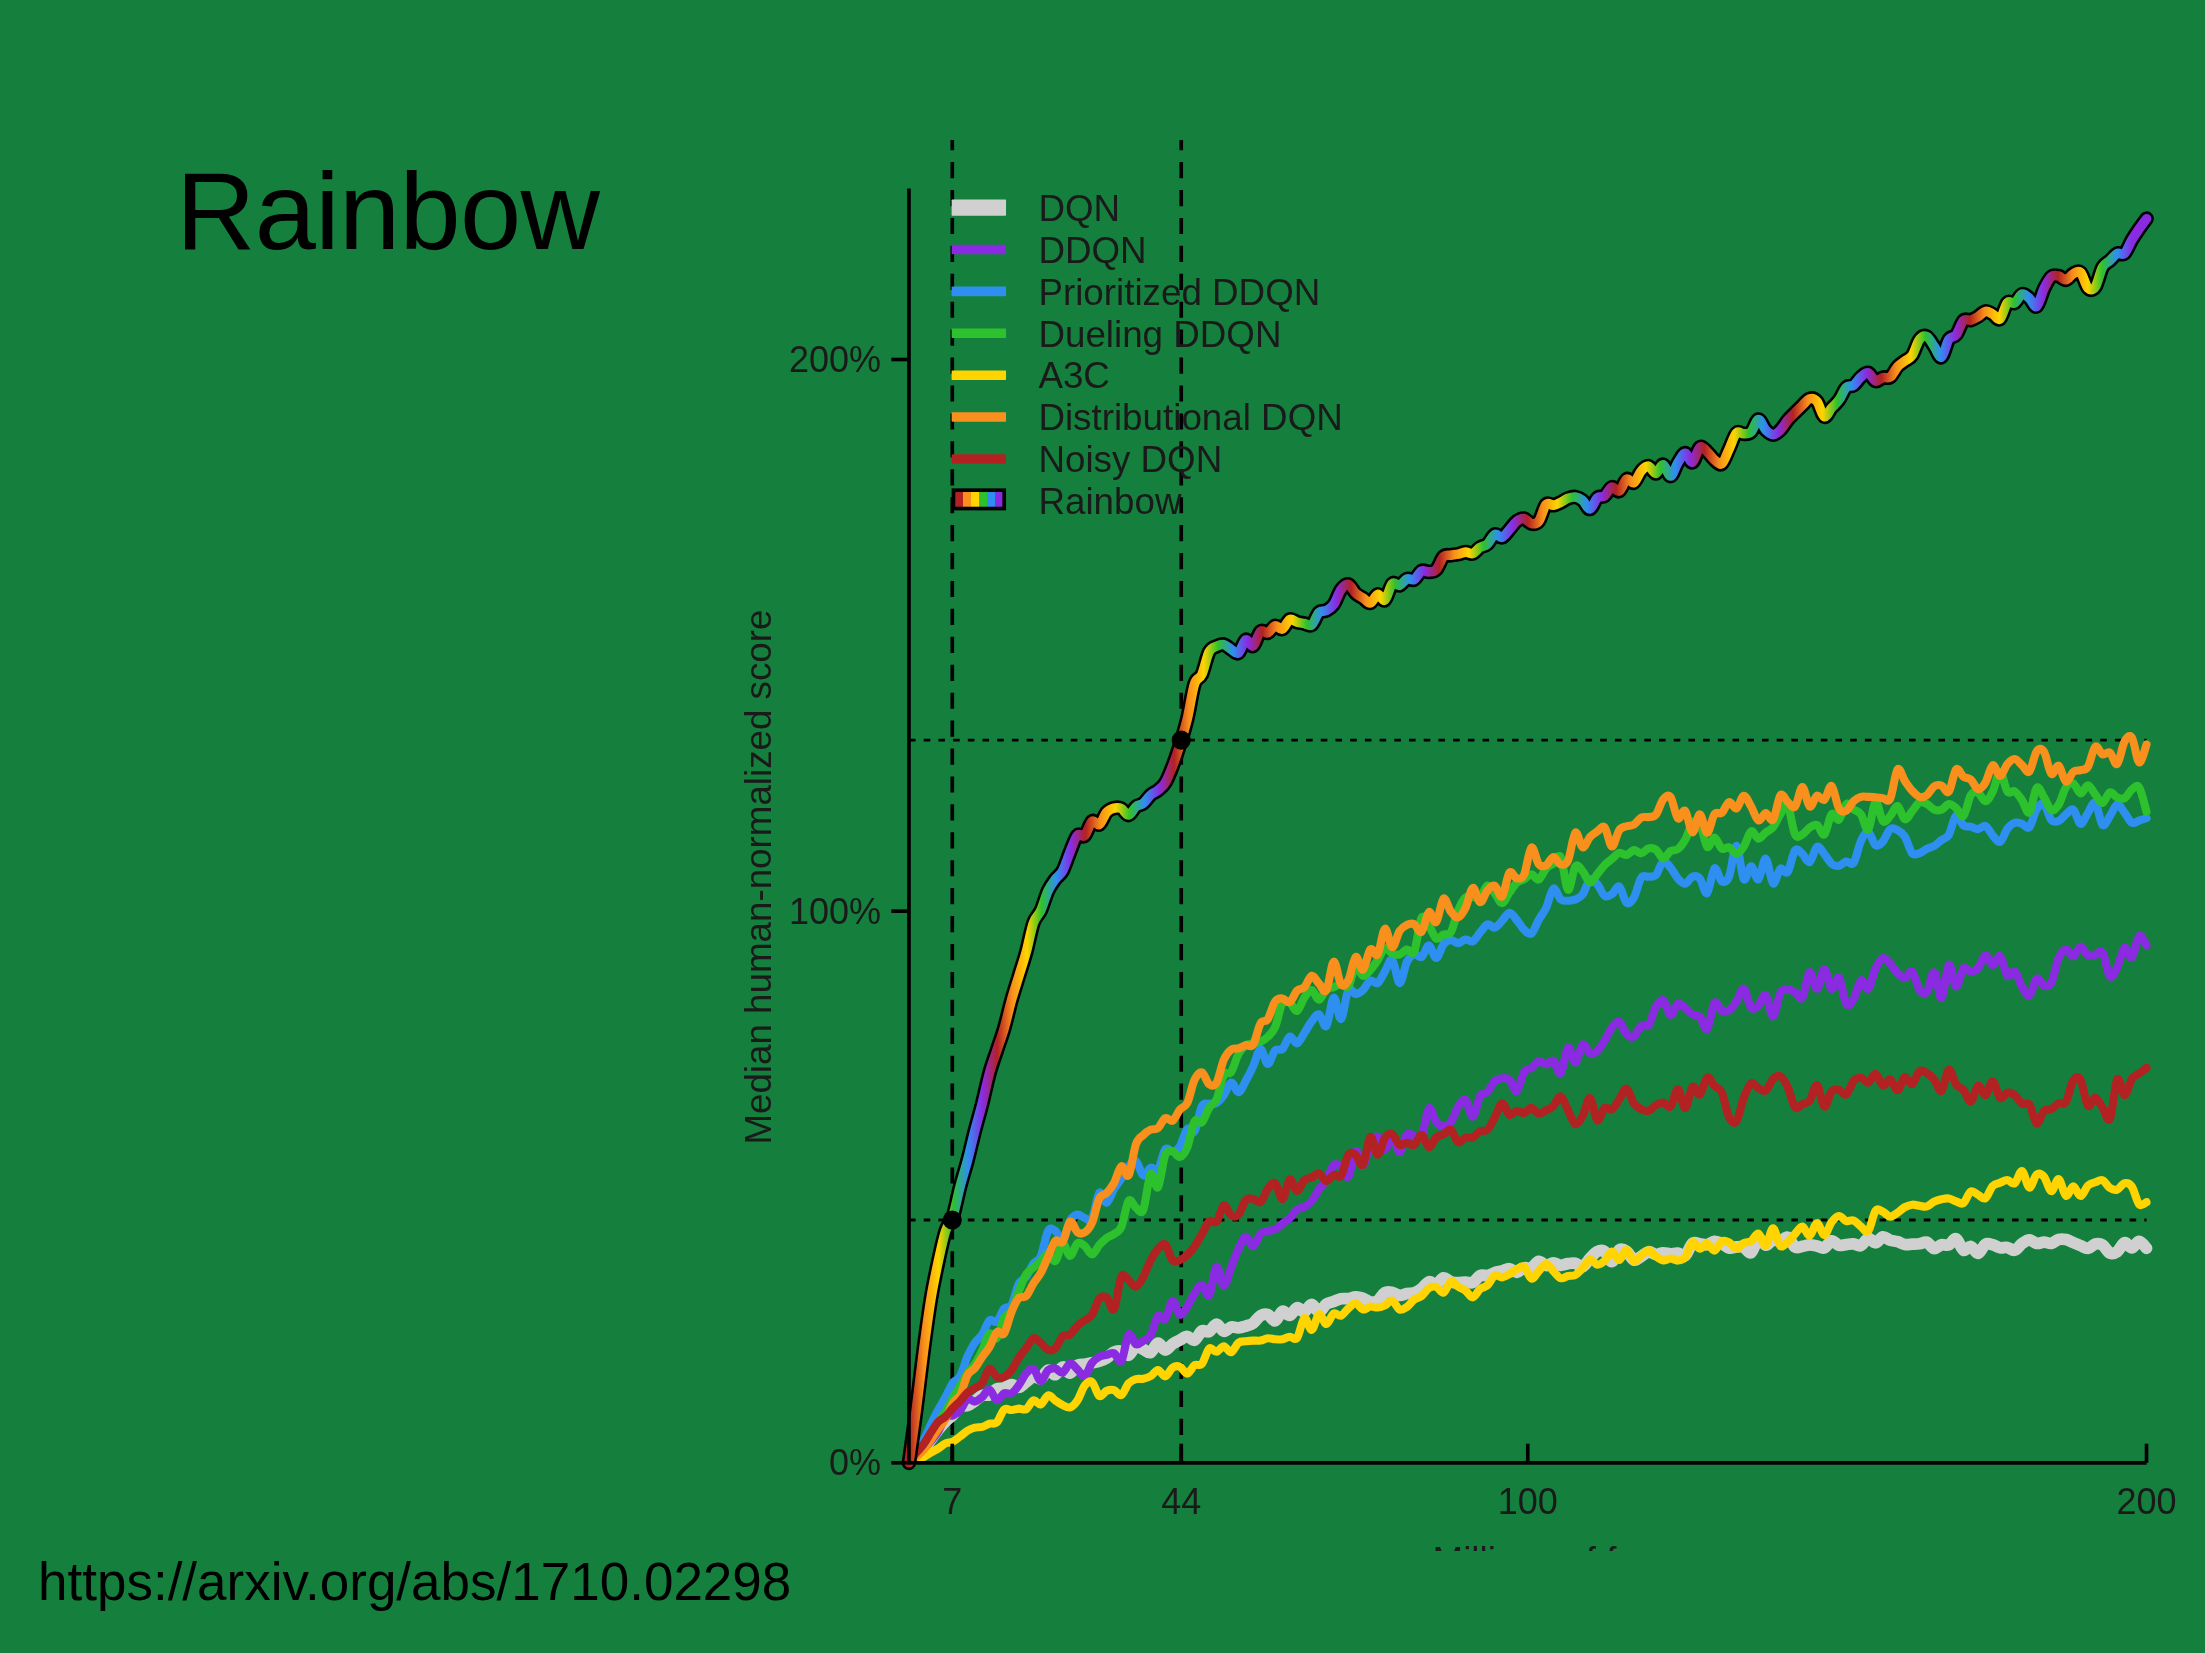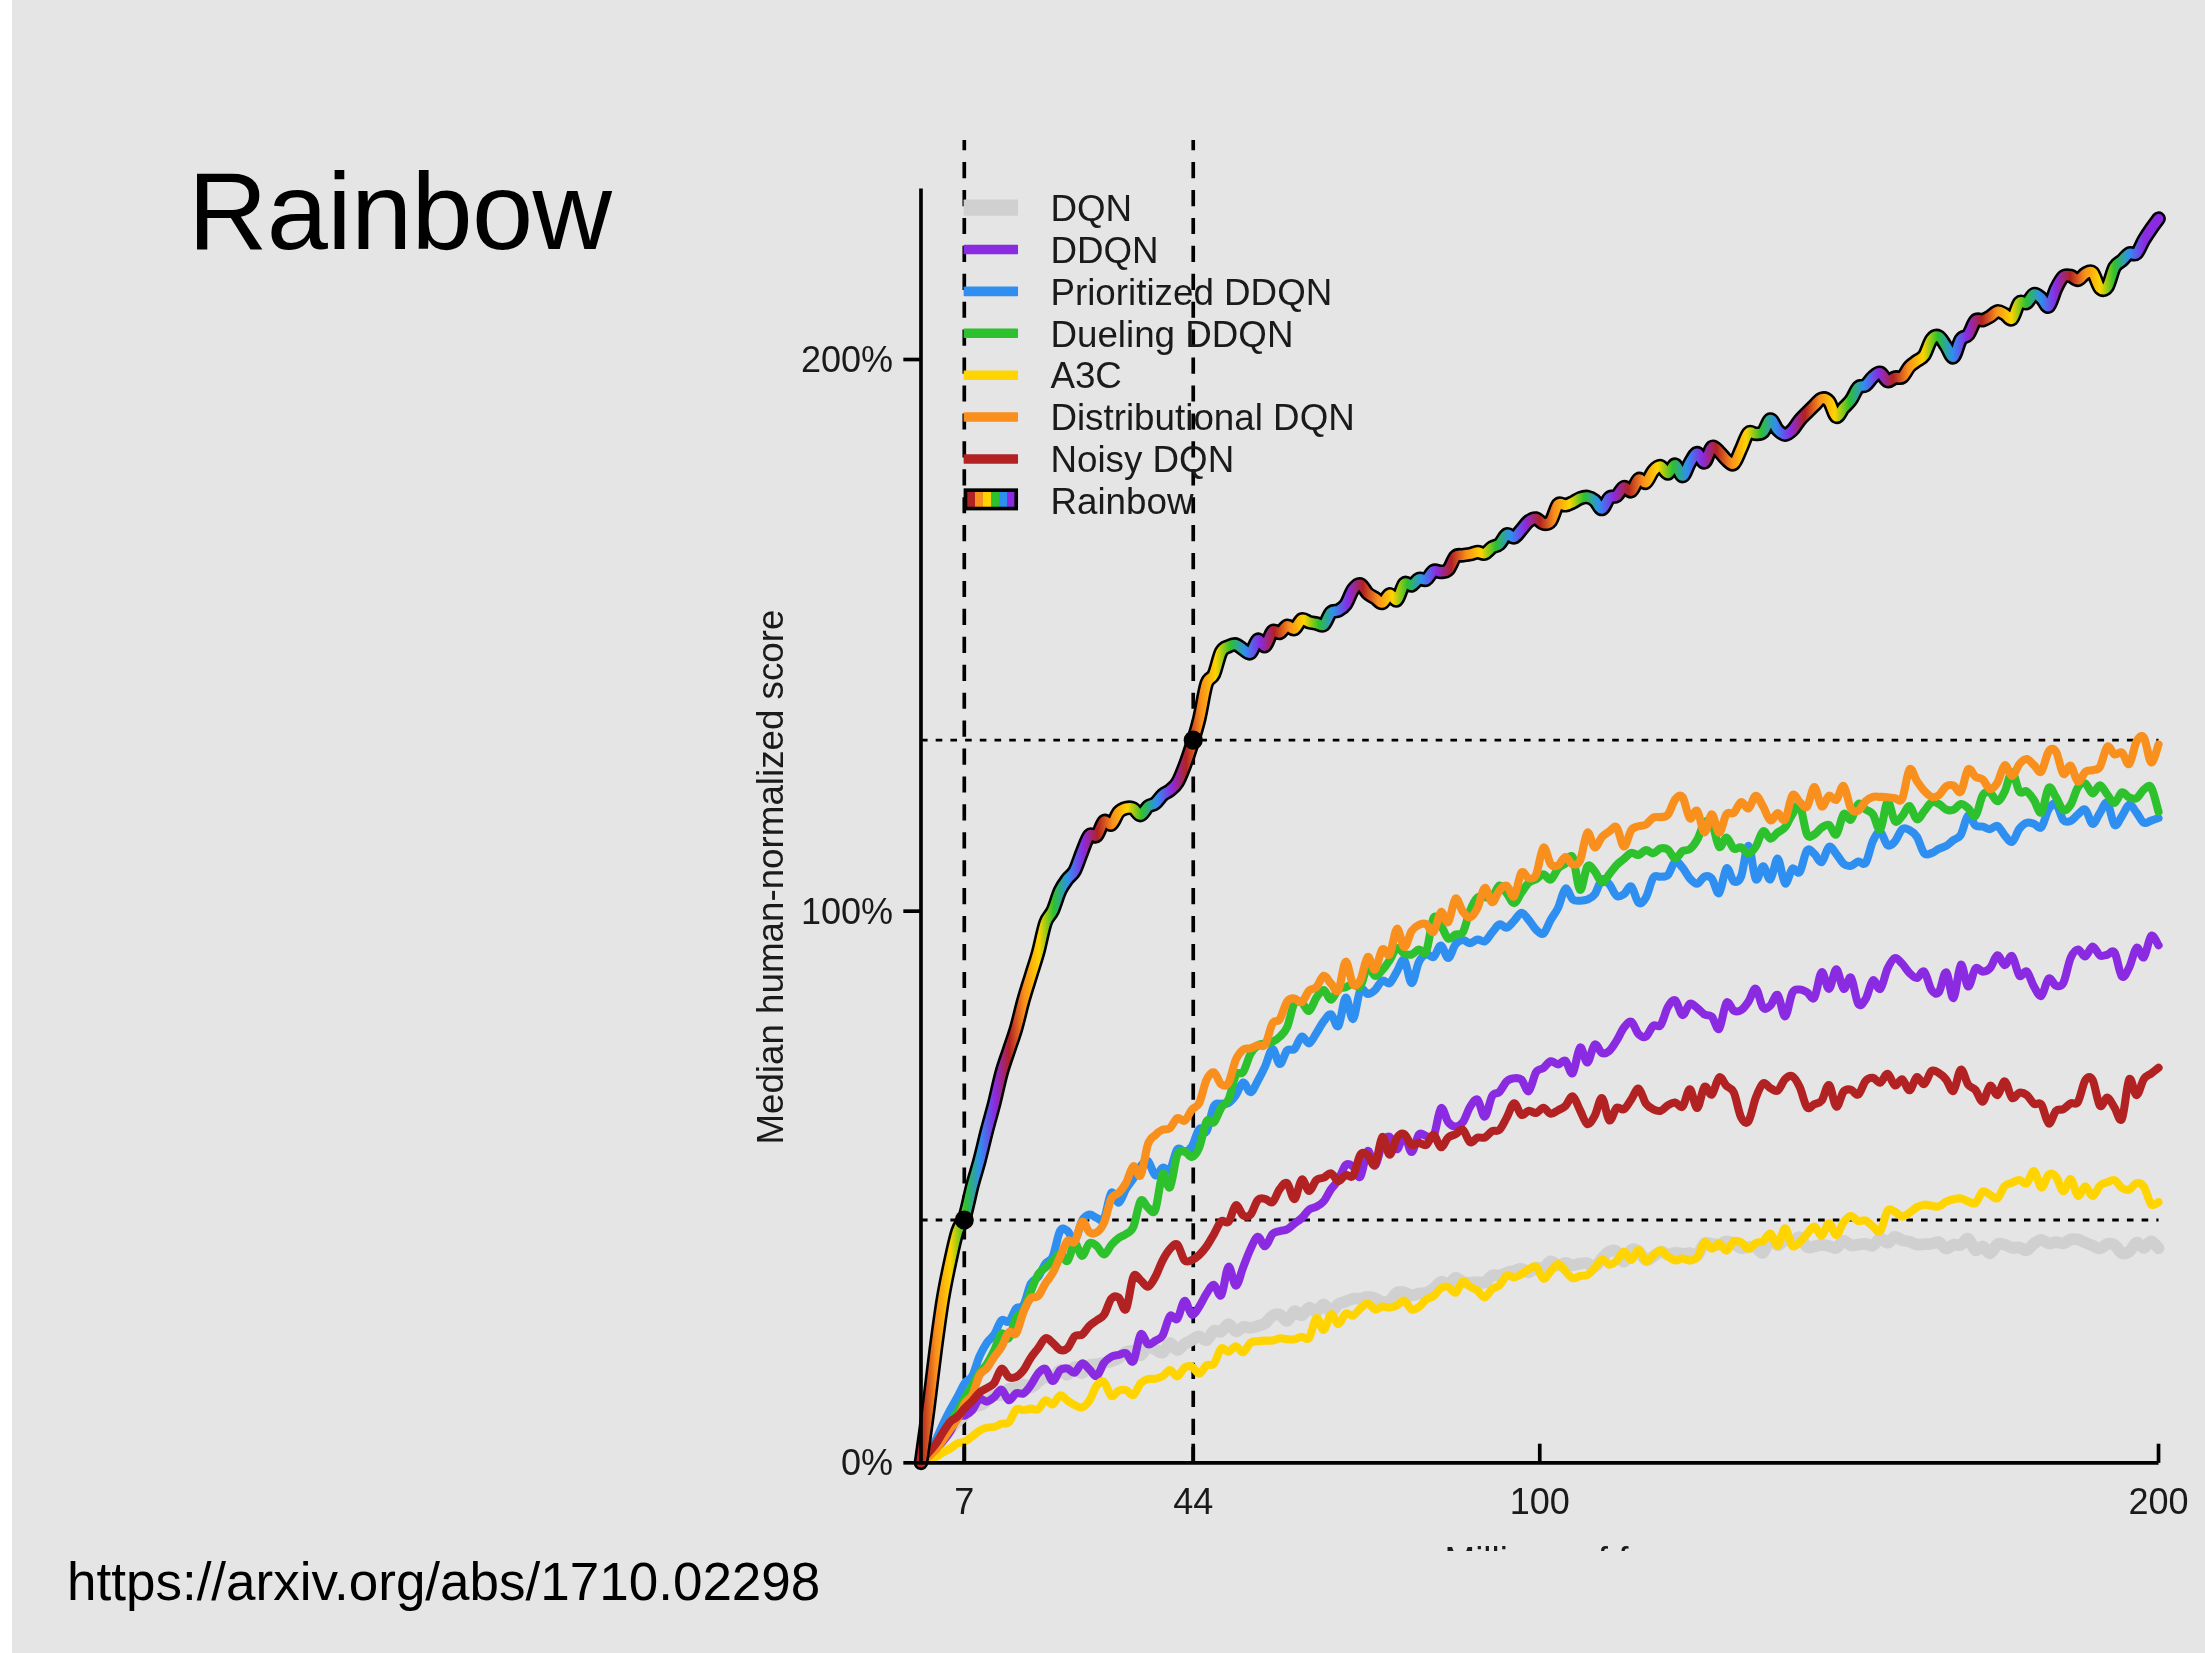--- a/index.html
+++ b/index.html
@@ -2,33 +2,33 @@
 <html style="font-size:11.8px"><head>
 <meta charset="utf-8">
 <title>Rainbow</title>
 <style>
   html,body{margin:0;padding:0;}
   body{
     width:2205px;height:1654px;background:#ffffff;
     font-family:"Liberation Sans", sans-serif;
     overflow:hidden;position:relative;
   }
-  #slide{position:absolute;inset:0;background:#e5e5e5;margin-left:12px;}
+  #slide{position:absolute;inset:0;background:#15803d;}
 
   
   #title{
     position:absolute;left:176px;top:156px;
     font-family:"Liberation Sans", sans-serif;
     font-size:110px;line-height:1;font-weight:300;
     color:#000000;letter-spacing:-0.7px;white-space:nowrap;
   }
 
   
   #source-url{
-    position:absolute;left:55px;top:1553px;
+    position:absolute;left:38px;top:1553px;
     font-family:"Liberation Sans", sans-serif;
     font-size:53px;line-height:1.1;color:#000;white-space:nowrap;text-align:center;
   }
 
   
   #figure{
     position:absolute;left:720px;top:140px;
     width:1478px;height:1411px;
   }
   #figure svg{display:block;width:100%;height:100%;}

